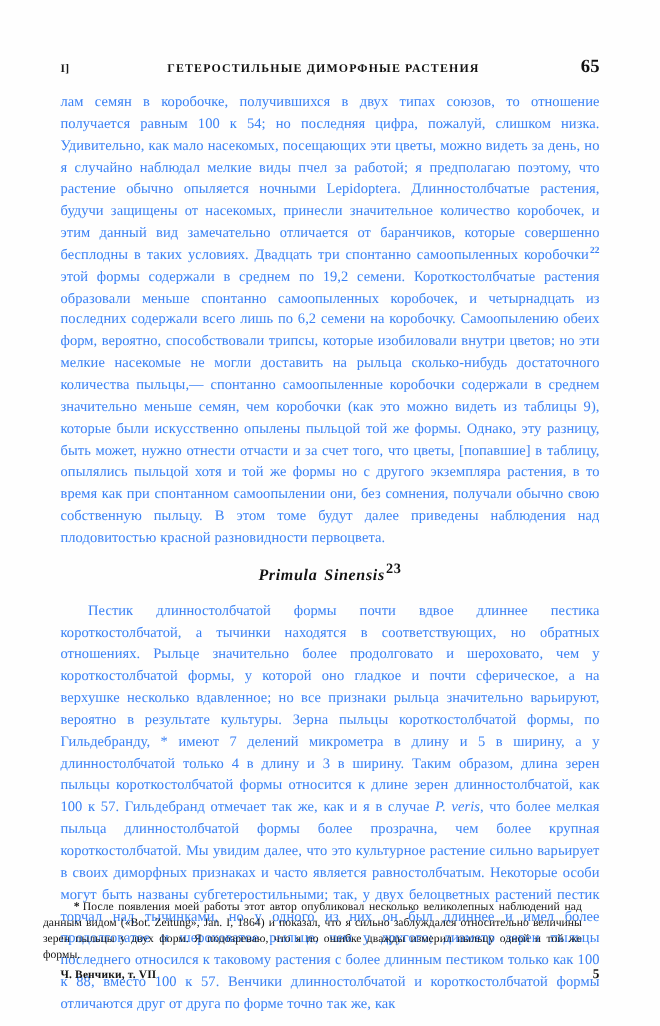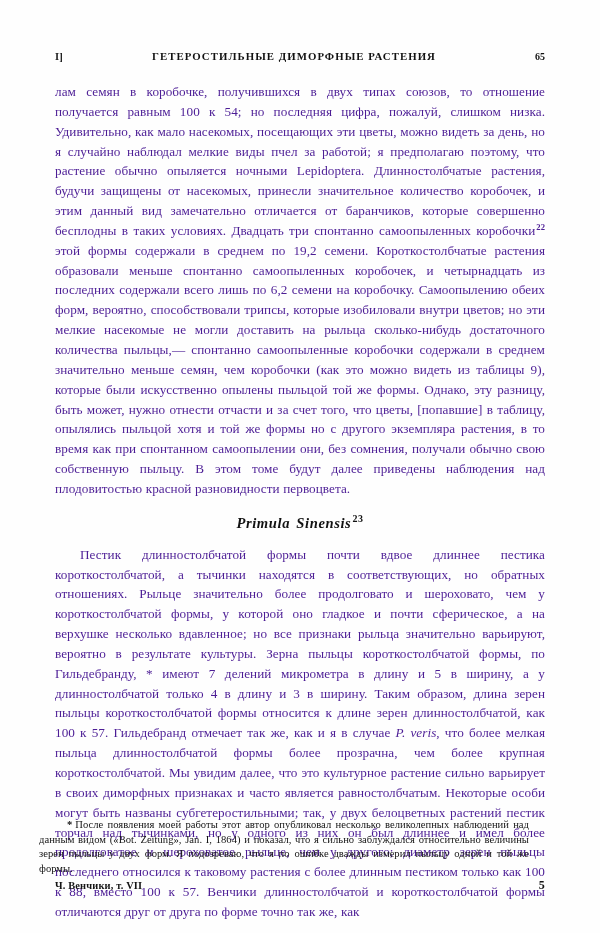--- a/index.html
+++ b/index.html
@@ -45,21 +45,21 @@
     flex: 1;
     text-align: center;
     font-size: 10.8px;
     font-weight: 700;
     letter-spacing: 1.05px;
     text-transform: uppercase;
     color: #121212;
     padding-left: 6px;
   }
   .runhead-folio-right {
-    font-size: 10px;
+    font-size: 17px;
     font-weight: 700;
     color: #121212;
     min-width: 26px;
     text-align: right;
   }
 
   
   .column {
     position: absolute;
     left: 55px;
@@ -68,21 +68,21 @@
   }
 
   p.body {
     margin: 0;
     font-size: 13.2px;
     line-height: 19.85px;
     text-align: justify;
     text-justify: inter-word;
     letter-spacing: 0.05px;
     word-spacing: 0.25px;
-    color: #4c1d95;
+    color: #3b82f6;
     hyphens: manual;
   }
   p.body.indent {
     text-indent: 25px;
   }
 
   sup.ref {
     font-size: 8.6px;
     font-weight: 700;
     vertical-align: super;
@@ -100,21 +100,21 @@
     margin: 16px 0 13px 0;
     text-align: center;
     font-style: italic;
     font-size: 14.6px;
     letter-spacing: 0.6px;
     word-spacing: 2px;
     color: #121212;
   }
   .section-heading sup.ref {
     font-style: normal;
-    font-size: 10px;
+    font-size: 13px;
   }
 
   
   .footnote {
     position: absolute;
     left: 39px;
     top: 818px;
     width: 490px;
     font-size: 10.6px;
     line-height: 14.6px;

